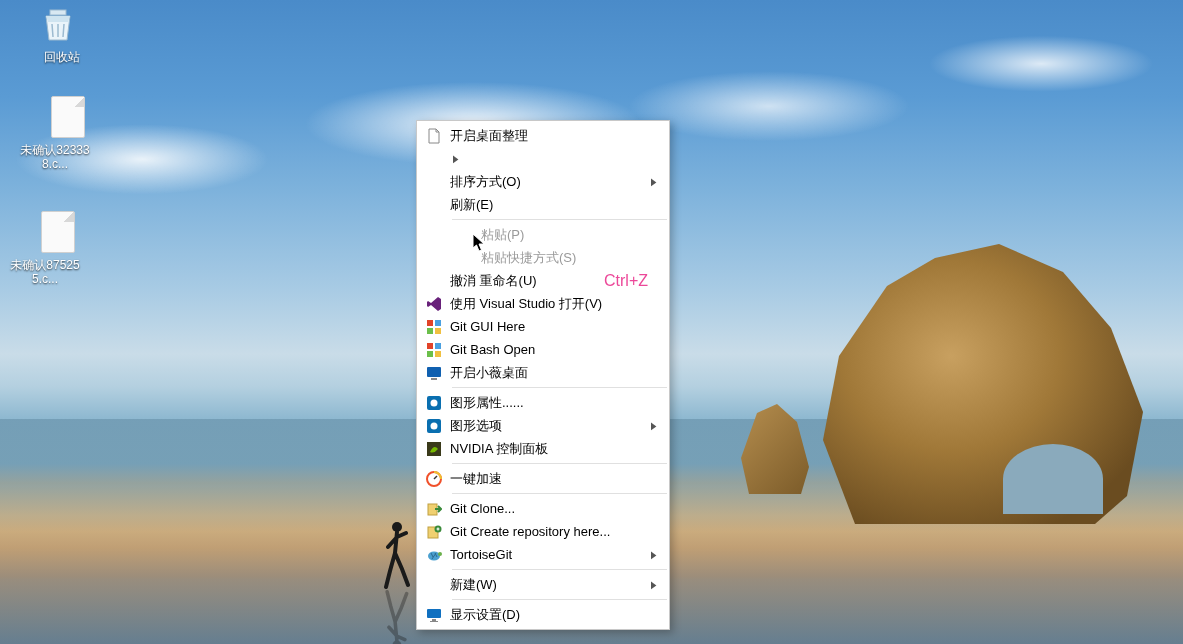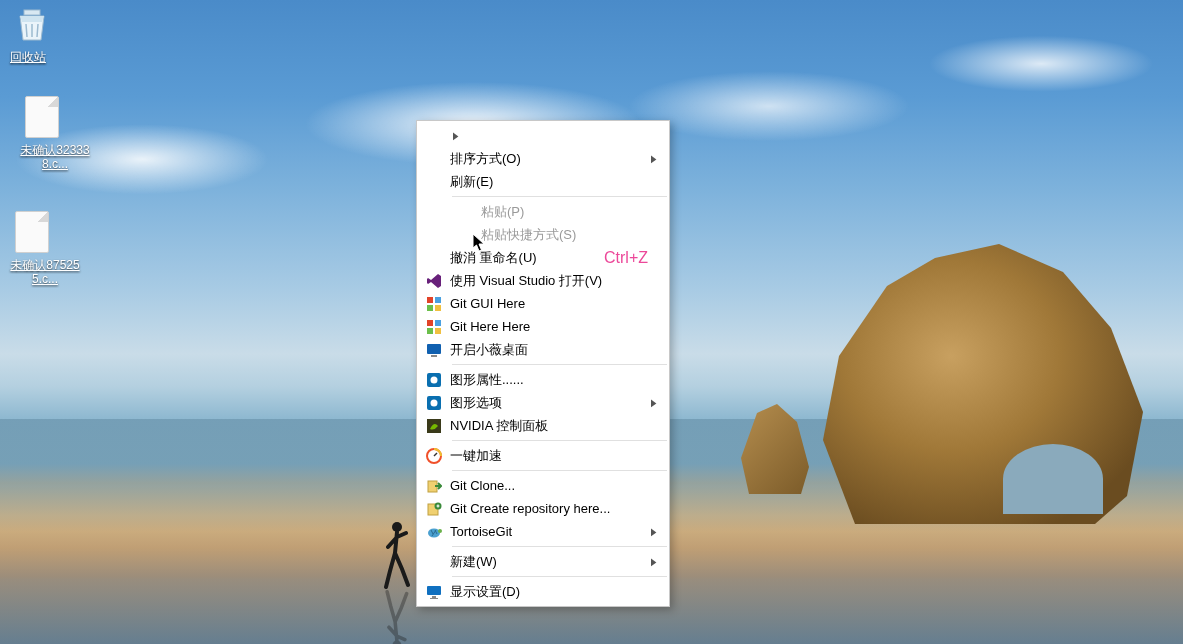--- a/index.html
+++ b/index.html
@@ -44,24 +44,23 @@
   .runner {
     position:absolute; left:380px; bottom:55px; width:32px; height:70px;
     color:#1a1a1a;
   }
   .runner-reflect {
     position:absolute; left:380px; bottom:-8px; width:32px; height:62px;
     color:#1a1a1a; opacity:0.35; transform:scaleY(-1);
   }
 
   .desktop-icon {
-    position:absolute; width:70px; display:flex; flex-direction:column; align-items:flex-start;
+    position:absolute; width:70px; display:flex; flex-direction:column; align-items:flex-end;
     color:#fff; text-align:center; font-size:12px; text-shadow:0 1px 2px rgba(0,0,0,0.8);
     cursor:pointer;
-    text-decoration:underline;
   }
   .desktop-icon .glyph { width:44px; height:44px; display:flex; align-items:center; justify-content:center; }
   .desktop-icon .label { margin-top:4px; line-height:1.2; word-break:break-all; }
 
   .recyclebin-svg { width:40px; height:40px; }
   .file-rect { width:34px; height:42px; background:#fafafa; border:1px solid #d0d0d0; border-radius:2px; position:relative; }
   .file-rect::after{content:""; position:absolute; right:0; top:0; width:10px; height:10px; background:linear-gradient(135deg,#fafafa 50%, #d8d8d8 50%);}
 
   .context-menu {
     position:absolute; left:416px; top:120px; width:254px;
@@ -122,20 +121,30 @@
 
   <div class="desktop-icon" style="left:10px; top:210px;">
     <div class="glyph">
         <div class="file-rect"></div>
       </div>
     <div class="label">未确认875255.c...</div>
   </div>
 
   <div class="context-menu" id="ctx-menu">
       <div class="menu-item">
+        <span class="icon-slot">
+          <svg width="14" height="16" viewBox="0 0 14 16">
+            <path d="M2 1 H9 L12 4 V15 H2 Z" fill="#fff" stroke="#888"></path>
+            <path d="M9 1 V4 H12" fill="none" stroke="#888"></path>
+          </svg>
+        </span>
+        <span class="text">开启桌面整理</span>
+        <span class="arrow"></span>
+      </div>
+      <div class="menu-item">
         <span class="icon-slot"></span>
         <span class="arrow" style="transform: scaleX(0.7);">▶</span>
       </div>
       <div class="menu-item">
         <span class="icon-slot"></span>
         <span class="text">排序方式(O)</span>
         <span class="arrow" style="transform: scaleX(0.7);">▶</span>
       </div>
       <div class="menu-item">
         <span class="icon-slot"></span>
@@ -182,21 +191,21 @@
       </div>
       <div class="menu-item">
         <span class="icon-slot">
           <svg width="16" height="16" viewBox="0 0 16 16">
             <rect x="1" y="1" width="6" height="6" fill="#e24329"></rect>
             <rect x="9" y="1" width="6" height="6" fill="#4aa0e0"></rect>
             <rect x="1" y="9" width="6" height="6" fill="#6bbf4a"></rect>
             <rect x="9" y="9" width="6" height="6" fill="#f0c040"></rect>
           </svg>
         </span>
-        <span class="text">Git Here Here</span>
+        <span class="text">Git Bash Open</span>
         <span class="arrow"></span>
       </div>
       <div class="menu-item">
         <span class="icon-slot">
           <svg width="16" height="14" viewBox="0 0 16 14">
             <rect x="1" y="1" width="14" height="10" rx="1" fill="#1060b0"></rect>
             <rect x="5" y="12" width="6" height="2" fill="#888"></rect>
           </svg>
         </span>
         <span class="text">开启小薇桌面</span>

